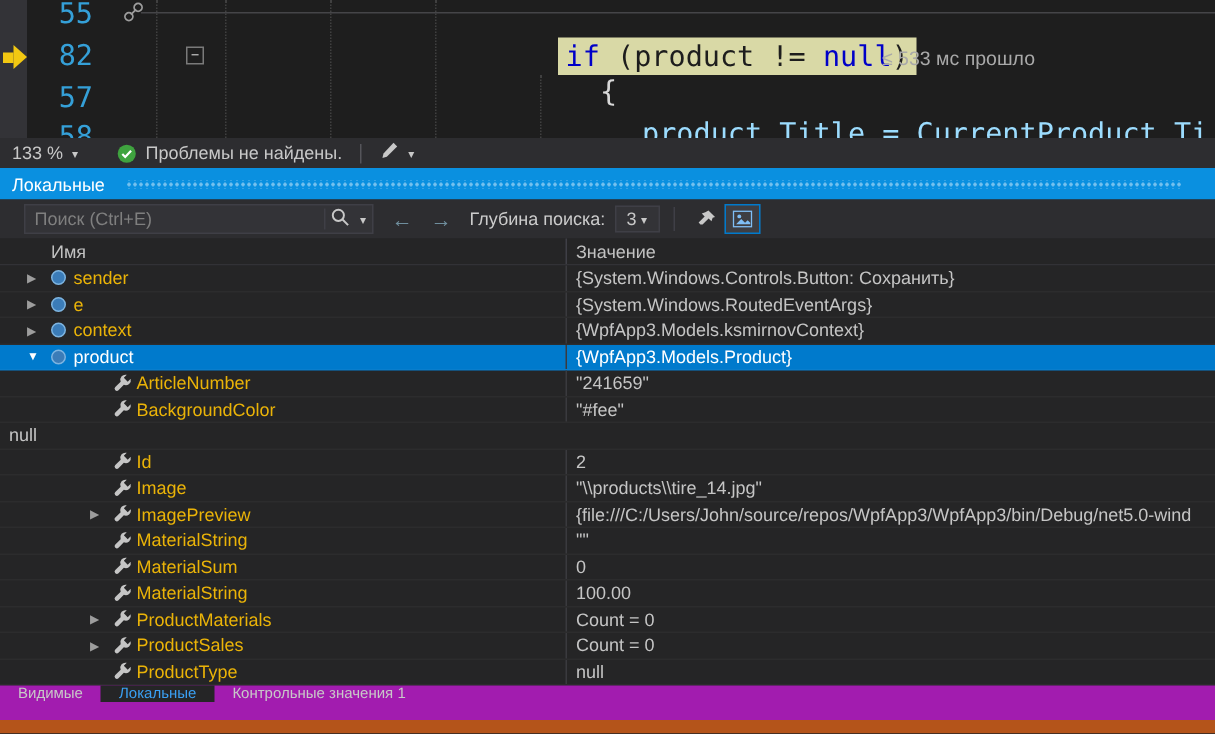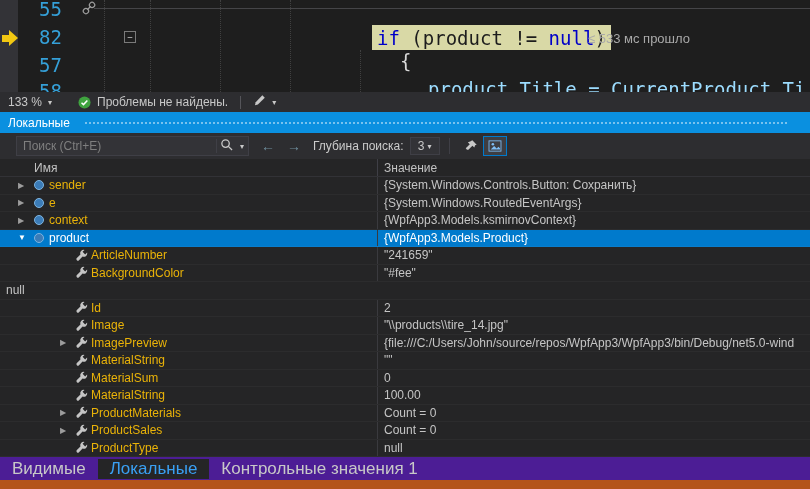--- a/index.html
+++ b/index.html
@@ -71,22 +71,22 @@
   .lvl0{padding-left:18px}
   .lvl1{padding-left:60px}
   .exp{width:15px;font-size:8px;color:#9d9d9d;flex:none}
   .ricon{width:16px;flex:none;display:flex;align-items:center}
   .nm{color:#eab308;white-space:nowrap}
   .cv{flex:1;padding-left:6px;color:#c5c5c5;display:flex;align-items:center;white-space:nowrap;overflow:hidden}
   .trow.sel{background:#007acc}
   .trow.sel .nm,.trow.sel .cv,.trow.sel .exp{color:#fff}
 
   
-  #tabsbar{position:absolute;left:0;top:457px;width:810px;height:23px;background:#4c1d95;
-           display:flex;align-items:center;font-size:17px}
+  #tabsbar{position:absolute;left:0;top:457px;width:810px;height:23px;background:#a21caf;
+           display:flex;align-items:flex-start;font-size:10px}
   .tab{padding:0 12px;display:flex;align-items:center;color:#c8c8c8}
   .tab.active{background:#252526;color:#3aa0f3}
   #debugbar{position:absolute;left:0;top:480px;width:810px;height:9px;background:#b4541a}
 </style>
 </head>
 <body>
 
 <div id="editor">
   <div id="ind-margin"></div>
   <div id="cur-arrow-rect"></div>

